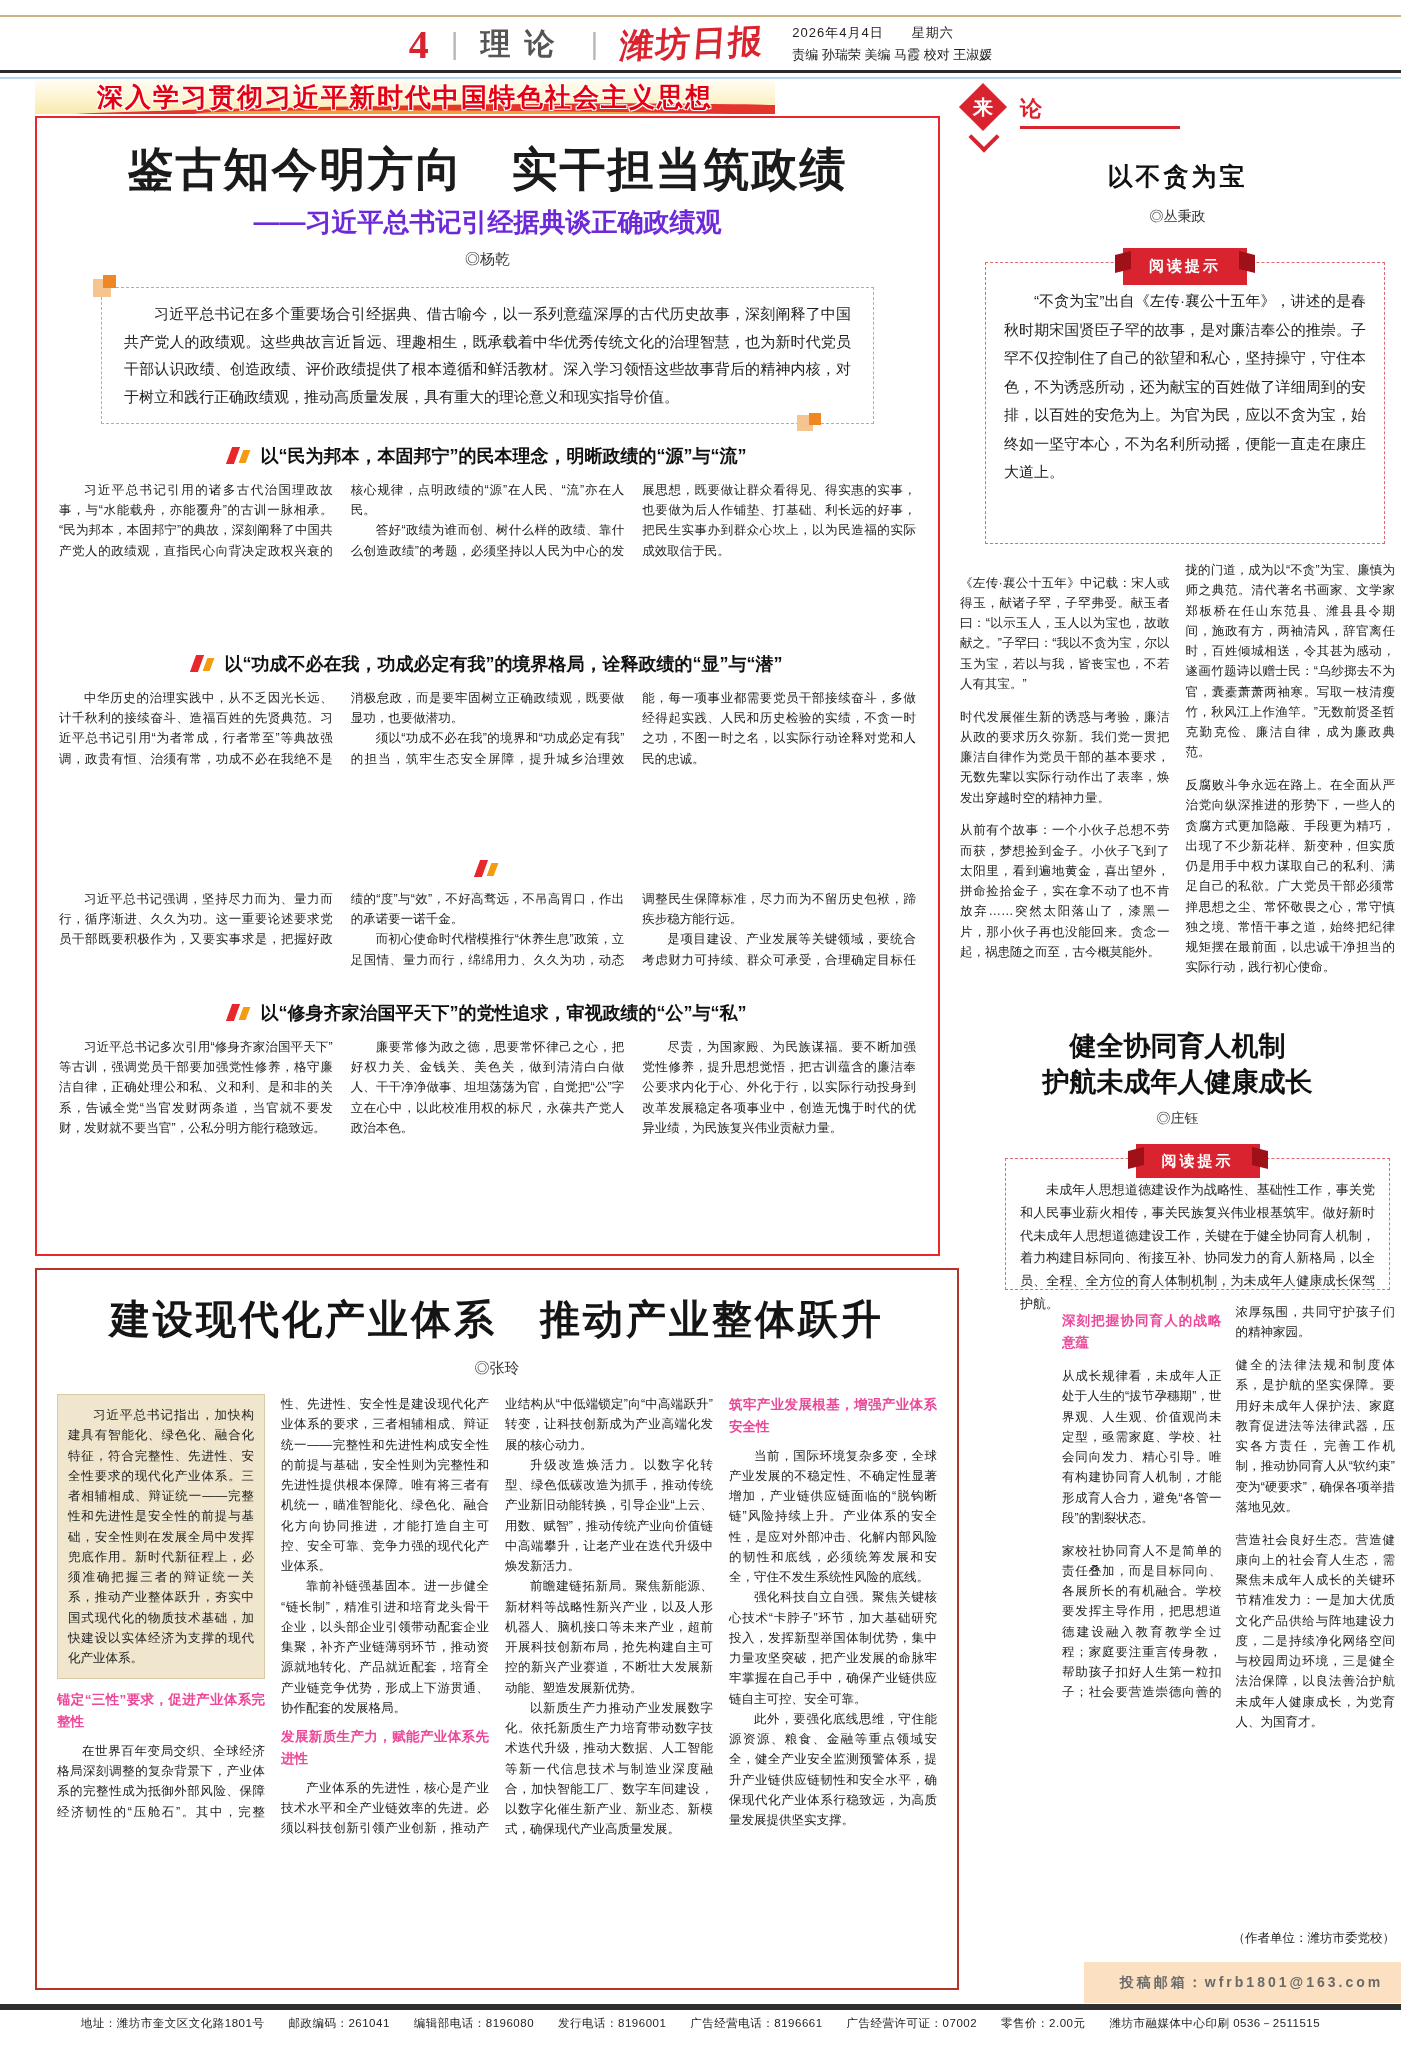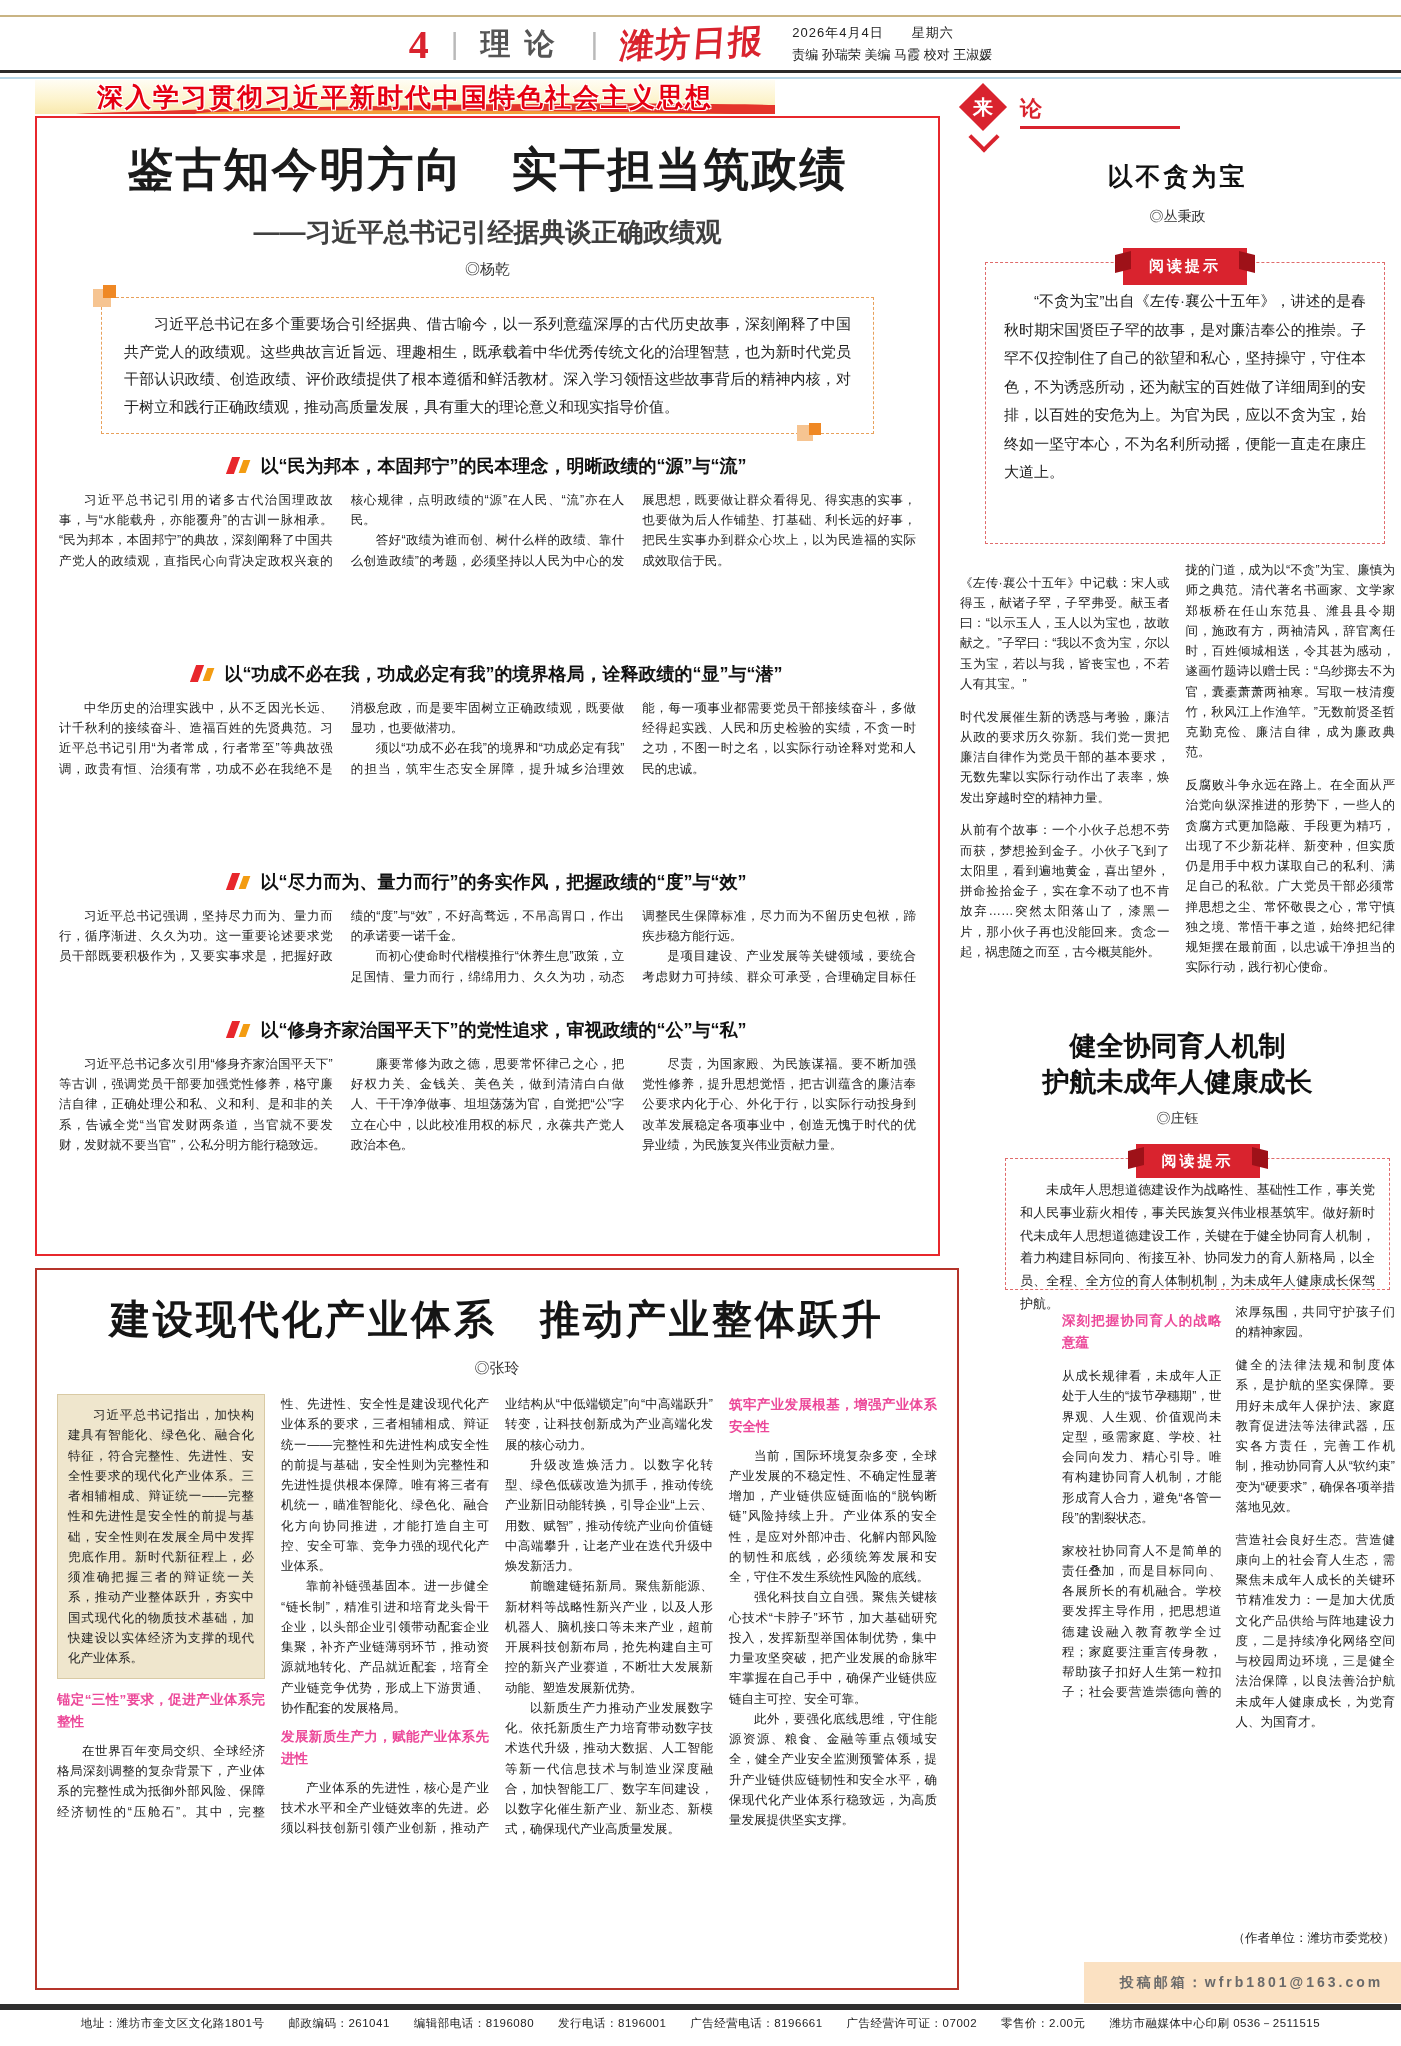--- a/index.html
+++ b/index.html
@@ -27,21 +27,21 @@
   .banner .swoosh2{position:absolute;left:160px;bottom:-9px;width:700px;height:12px;background:#f6b33c;opacity:.85;
           border-radius:100% 50% 0 0/100% 100% 0 0;transform:rotate(.8deg);}
   .banner .btxt{position:relative;display:block;text-align:center;font-size:26px;font-weight:bold;color:#e60012;
           letter-spacing:2px;line-height:34px;
           text-shadow:-1px -1px 0 #fff,1px -1px 0 #fff,-1px 1px 0 #fff,1px 1px 0 #fff;}
   
   .mainbox{position:absolute;left:35px;top:116px;width:905px;height:1140px;border:2.5px solid #e8272c;
            box-sizing:border-box;background:#fff;overflow:hidden;}
   .m-headline{margin-top:26px;text-align:center;font-family:"Liberation Serif",serif;font-weight:bold;
            font-size:46px;line-height:1.15;color:#1b1b1b;letter-spacing:2px;}
-  .m-sub{margin-top:18px;text-align:center;font-size:26px;font-weight:bold;color:#404040;}
+  .m-sub{margin-top:8px;text-align:center;font-size:26px;font-weight:bold;color:#6d28d9;}
   .m-byline{margin-top:10px;text-align:center;font-size:15px;color:#333;}
   .m-intro{position:relative;margin:18px 64px 0;border:1.5px dashed #e8a05a;padding:12px 22px;
            font-size:15px;line-height:1.85;text-align:justify;color:#222;}
   .m-intro .txt{display:block;text-indent:2em;}
   .sq{position:absolute;}
   .sq.a{left:-9px;top:-9px;width:18px;height:18px;background:#f6c491;}
   .sq.b{left:1px;top:-13px;width:13px;height:13px;background:#ef8824;}
   .sq.c{right:60px;bottom:-8px;width:16px;height:16px;background:#f6c491;}
   .sq.d{right:52px;bottom:-2px;width:12px;height:12px;background:#ef8824;}
   .xhead{display:flex;align-items:center;justify-content:center;gap:10px;margin:20px 10px 12px;
@@ -164,21 +164,20 @@
     <div class="cols3 h2">
         <p>中华历史的治理实践中，从不乏因光长远、计千秋利的接续奋斗、造福百姓的先贤典范。习近平总书记引用“为者常成，行者常至”等典故强调，政贵有恒、治须有常，功成不必在我绝不是消极怠政，而是要牢固树立正确政绩观，既要做显功，也要做潜功。</p>
         <p>须以“功成不必在我”的境界和“功成必定有我”的担当，筑牢生态安全屏障，提升城乡治理效能，每一项事业都需要党员干部接续奋斗，多做经得起实践、人民和历史检验的实绩，不贪一时之功，不图一时之名，以实际行动诠释对党和人民的忠诚。</p>
       </div>
 
     <div class="xhead">
       <span class="slashes">
           <i class="r"></i>
           <i class="o"></i>
         </span>
-      <span>以“尽力而为、量力而行”的务实作风，把握政绩的“度”与“效”</span>
     </div>
     <div class="cols3 h3">
         <p>习近平总书记强调，坚持尽力而为、量力而行，循序渐进、久久为功。这一重要论述要求党员干部既要积极作为，又要实事求是，把握好政绩的“度”与“效”，不好高骛远，不吊高胃口，作出的承诺要一诺千金。</p>
         <p>而初心使命时代楷模推行“休养生息”政策，立足国情、量力而行，绵绵用力、久久为功，动态调整民生保障标准，尽力而为不留历史包袱，蹄疾步稳方能行远。</p>
         <p>是项目建设、产业发展等关键领域，要统合考虑财力可持续、群众可承受，合理确定目标任务，科学制定发展规划，既要防止“过度承诺”，也要防止“避重就轻”，确保各项民生实事落地见效、取信于民。</p>
       </div>
 
     <div class="xhead">
       <span class="slashes">
           <i class="r"></i>

